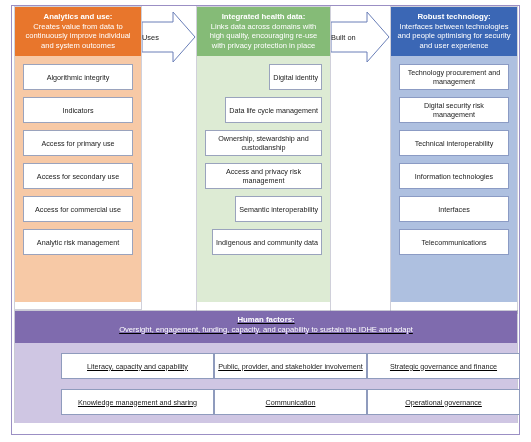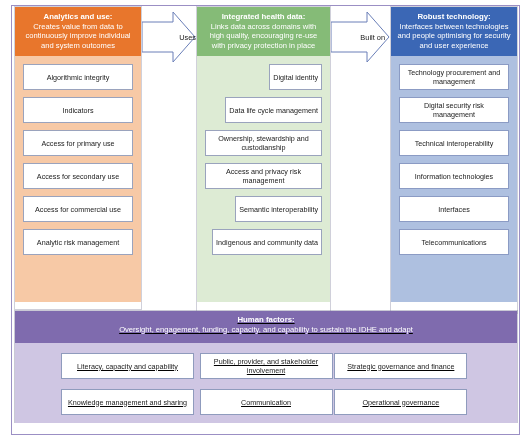--- a/index.html
+++ b/index.html
@@ -91,21 +91,21 @@
   
   .connector{
     position:absolute;
     top:10px;
   }
   .connector svg{display:block;}
   .connector-label{
     position:absolute;
     top:23px;
     width:100%;
-    text-align:right;
+    text-align:left;
     font-size:7.4px;
     color:#1a1a1a;
   }
   #connector-uses{left:142px;width:54px;height:55px;}
   #connector-built-on{left:331px;width:54px;height:55px;}
 
   
   #human-factors{
     position:absolute;
     left:14px;top:310px;
@@ -135,21 +135,21 @@
   }
   .hf-col{
     flex:1;
     display:flex;
     flex-direction:column;
     align-items:center;
     gap:10px;
   }
   .hf-box{
     box-sizing:border-box;
-    width:133px;height:27px;
+    width:153px;height:27px;
     background:#ffffff;
     border:1px solid #8f9bbd;
     display:flex;
     align-items:center;
     justify-content:center;
     text-align:center;
     font-size:7.2px;
     line-height:9px;
     color:#1a1a1a;
     padding:1px 3px;

